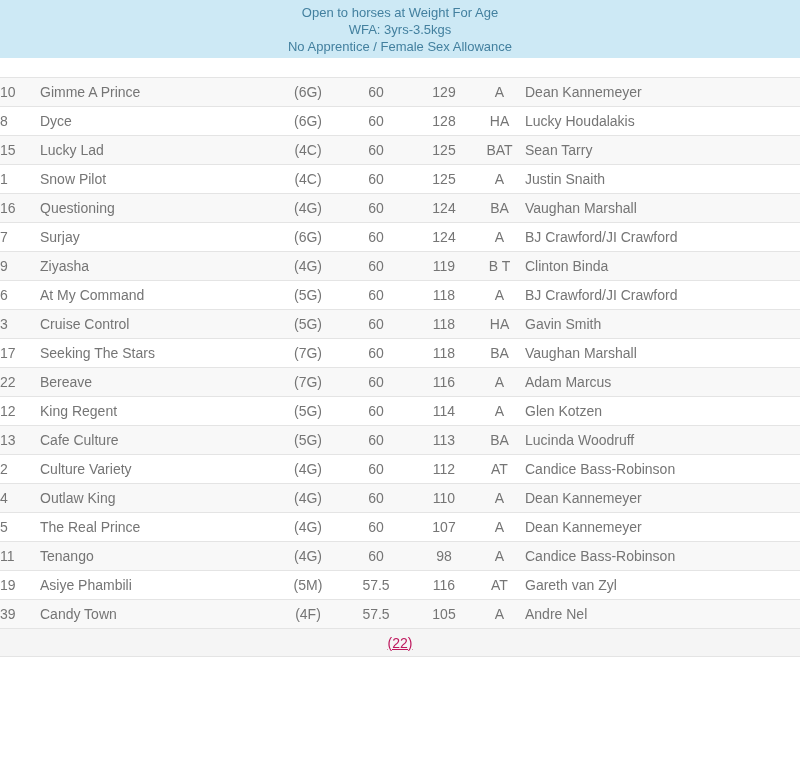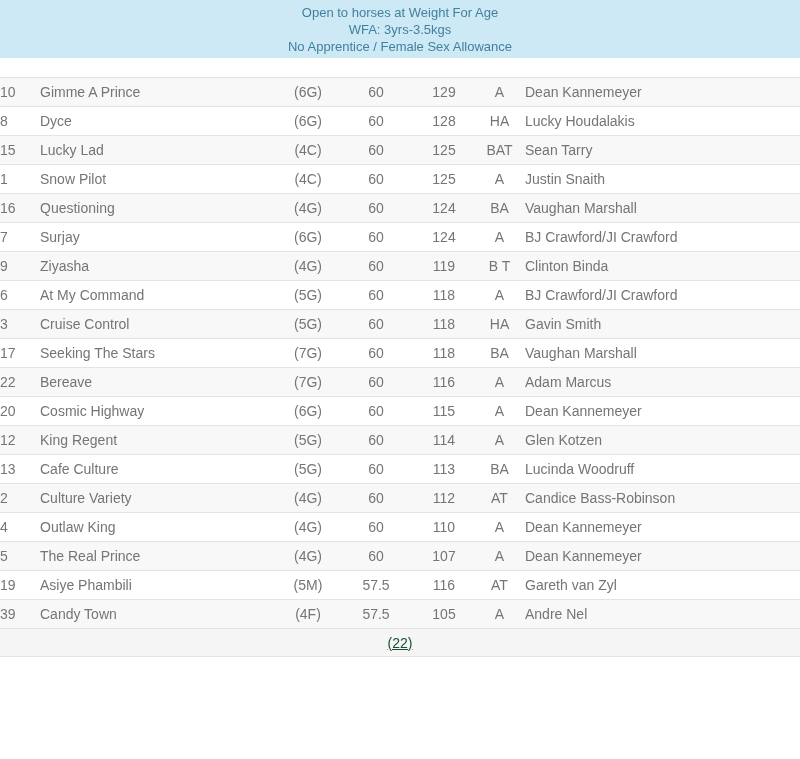--- a/index.html
+++ b/index.html
@@ -65,21 +65,21 @@
   td.cell-allow   { text-align: center; }
   td.cell-trainer { padding-left: 32px; }
   tr.count-row {
     height: 28px;
     background: #f5f5f5;
     border-top: 1px solid #e4e4e4;
     border-bottom: 1px solid #e4e4e4;
   }
   tr.count-row td {
     text-align: center;
-    color: #14532d;
+    color: #be185d;
     text-decoration: underline;
   }
 </style>
 </head>
 <body>
 
 <div class="page">
 
   <div class="banner">
     <div>Open to horses at Weight For Age</div>
@@ -192,29 +192,20 @@
         <tr class="horse-row">
     <td class="cell-num">22</td>
     <td class="cell-name">Bereave</td>
     <td class="cell-age">(7G)</td>
     <td class="cell-weight">60</td>
     <td class="cell-rating">116</td>
     <td class="cell-allow">A</td>
     <td class="cell-trainer">Adam Marcus</td>
   </tr>
         <tr class="horse-row">
-    <td class="cell-num">20</td>
-    <td class="cell-name">Cosmic Highway</td>
-    <td class="cell-age">(6G)</td>
-    <td class="cell-weight">60</td>
-    <td class="cell-rating">115</td>
-    <td class="cell-allow">A</td>
-    <td class="cell-trainer">Dean Kannemeyer</td>
-  </tr>
-        <tr class="horse-row">
     <td class="cell-num">12</td>
     <td class="cell-name">King Regent</td>
     <td class="cell-age">(5G)</td>
     <td class="cell-weight">60</td>
     <td class="cell-rating">114</td>
     <td class="cell-allow">A</td>
     <td class="cell-trainer">Glen Kotzen</td>
   </tr>
         <tr class="horse-row">
     <td class="cell-num">13</td>
@@ -244,20 +235,29 @@
     <td class="cell-trainer">Dean Kannemeyer</td>
   </tr>
         <tr class="horse-row">
     <td class="cell-num">5</td>
     <td class="cell-name">The Real Prince</td>
     <td class="cell-age">(4G)</td>
     <td class="cell-weight">60</td>
     <td class="cell-rating">107</td>
     <td class="cell-allow">A</td>
     <td class="cell-trainer">Dean Kannemeyer</td>
+  </tr>
+        <tr class="horse-row">
+    <td class="cell-num">11</td>
+    <td class="cell-name">Tenango</td>
+    <td class="cell-age">(4G)</td>
+    <td class="cell-weight">60</td>
+    <td class="cell-rating">98</td>
+    <td class="cell-allow">A</td>
+    <td class="cell-trainer">Candice Bass-Robinson</td>
   </tr>
         <tr class="horse-row">
     <td class="cell-num">19</td>
     <td class="cell-name">Asiye Phambili</td>
     <td class="cell-age">(5M)</td>
     <td class="cell-weight">57.5</td>
     <td class="cell-rating">116</td>
     <td class="cell-allow">AT</td>
     <td class="cell-trainer">Gareth van Zyl</td>
   </tr>

